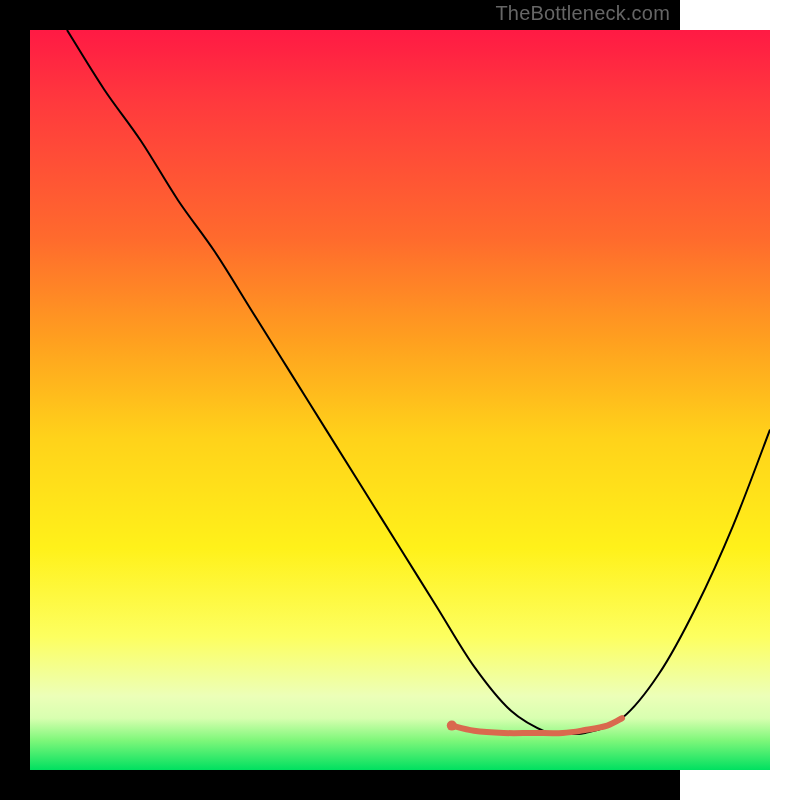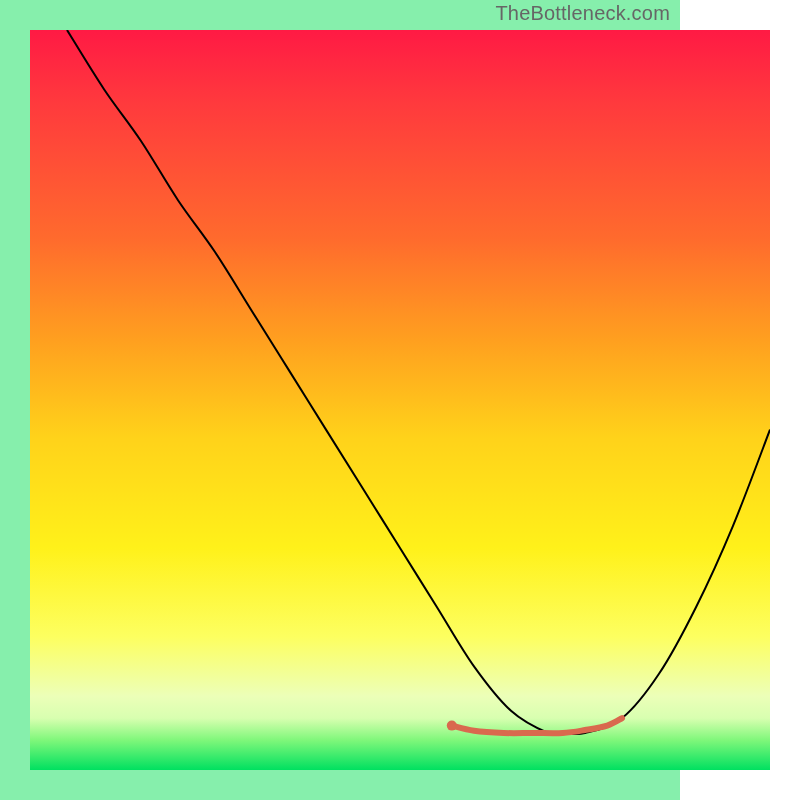--- a/index.html
+++ b/index.html
@@ -7,21 +7,21 @@
     padding: 0;
     width: 800px;
     height: 800px;
     overflow: hidden;
     font-family: Arial, Helvetica, sans-serif;
   }
   .frame {
     position: relative;
     width: 680px;
     height: 800px;
-    background: #86efac;
+    background: #000000;
   }
   .watermark {
     position: absolute;
     top: 2px;
     right: 10px;
     color: #666;
     font-size: 20px;
     font-weight: 500;
     letter-spacing: 0.2px;
     z-index: 5;

